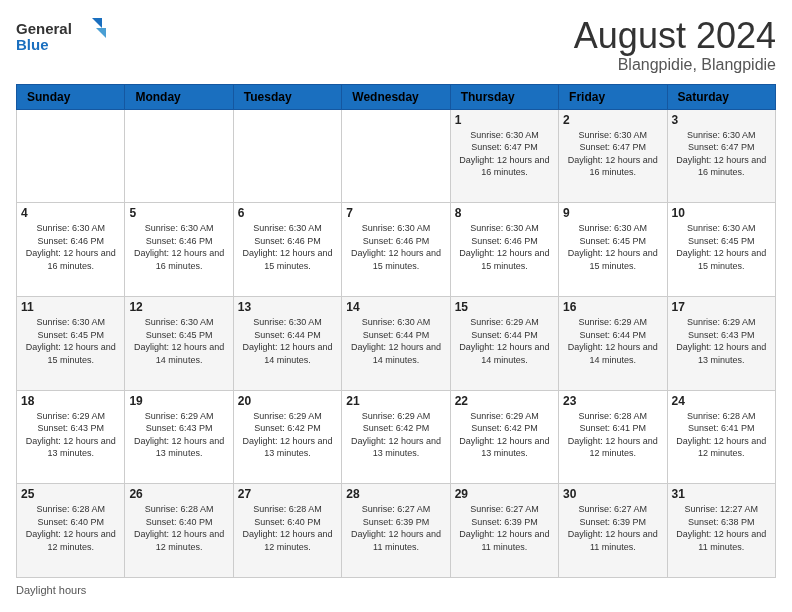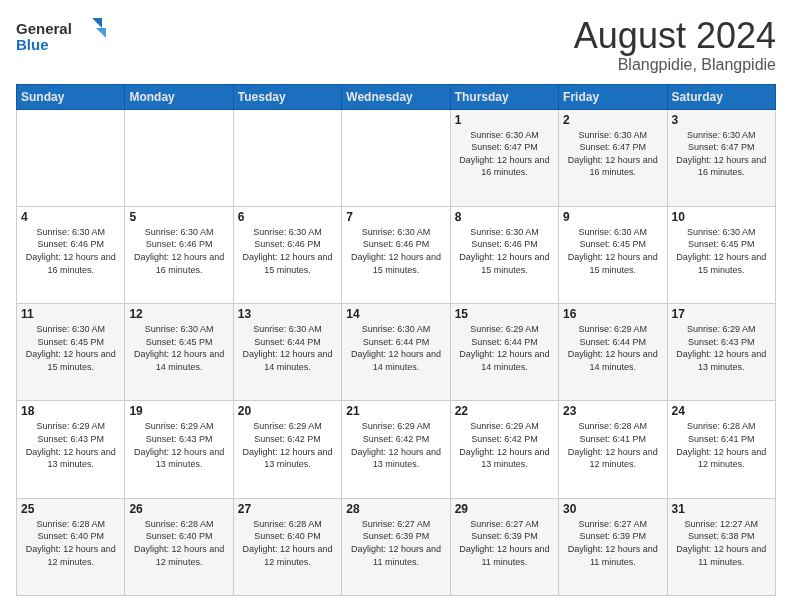--- a/index.html
+++ b/index.html
@@ -44,24 +44,24 @@
     }
     .calendar {
       flex: 1;
       border: 1px solid #ccc;
       border-collapse: collapse;
       width: 100%;
       table-layout: fixed;
     }
     .calendar thead tr th {
       background-color: #1a6fbf;
-      color: #e5e5e5;
+      color: #000000;
       font-size: 12px;
       font-weight: bold;
-      padding: 5px 4px;
+      padding: 5px 10px;
       border: 1px solid #1557a0;
       text-align: left;
     }
     .calendar tbody tr td {
       border: 1px solid #ccc;
       vertical-align: top;
       padding: 3px 4px;
       font-size: 9.5px;
       color: #333;
       height: 80px;
@@ -351,13 +351,16 @@
             <span class="day-num">31</span>
             <div class="day-info">Sunrise: 12:27 AM
 Sunset: 6:38 PM
 Daylight: 12 hours
 and 11 minutes.</div>
           </td>
         </tr>
       </tbody>
   </table>
 
+  <div class="footer">
+    <span>Daylight hours</span>
+  </div>
 </div>
 
 </body></html>

